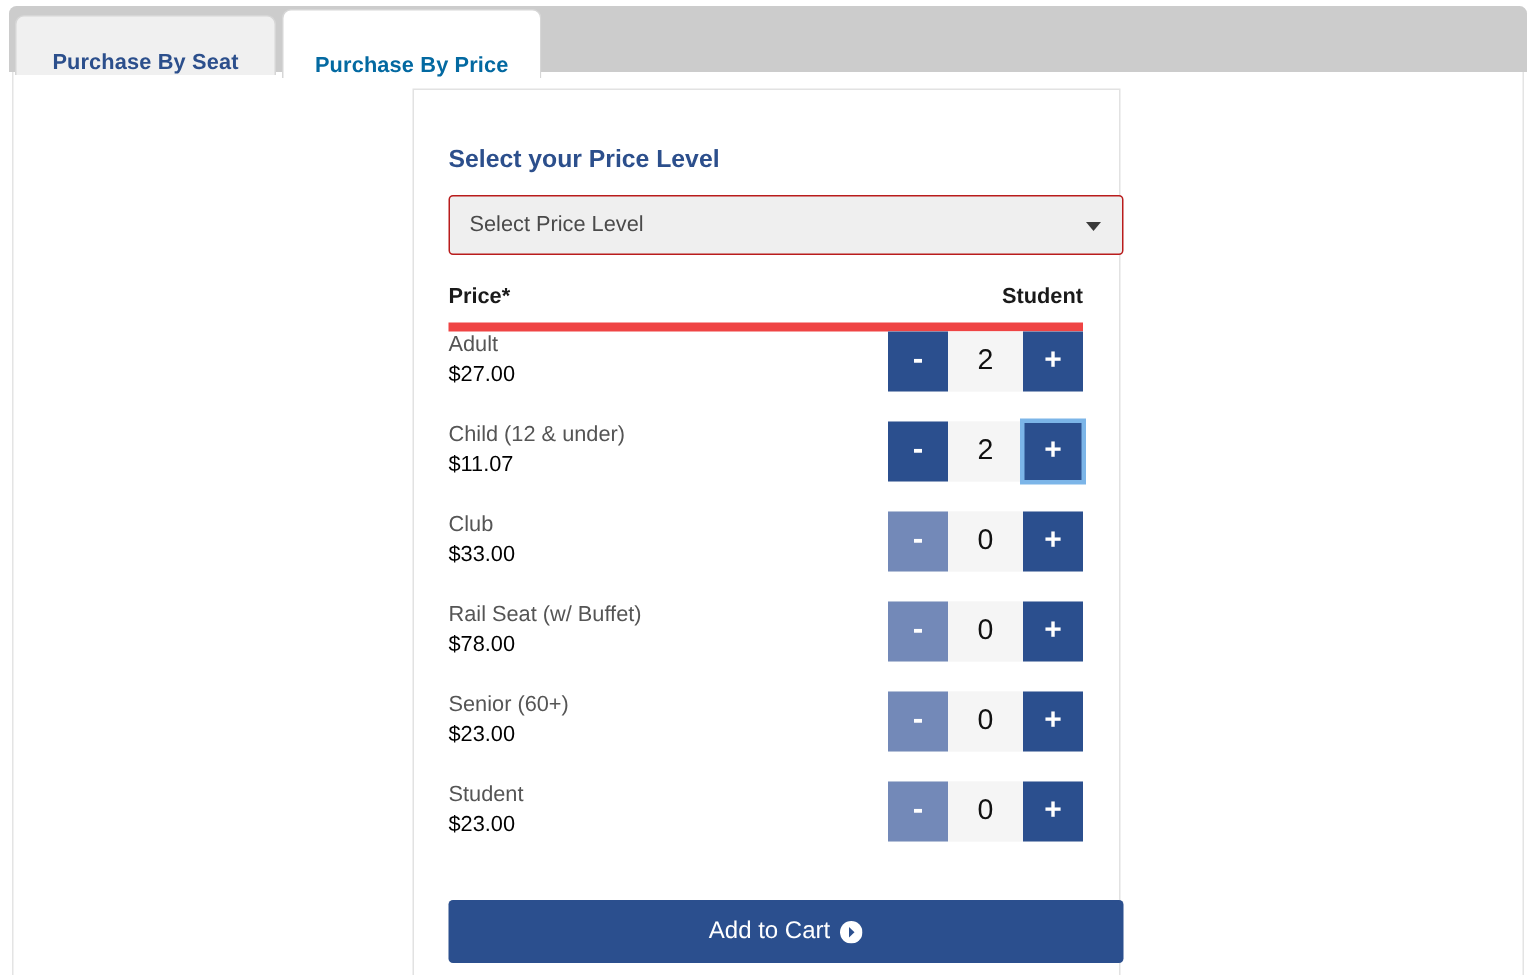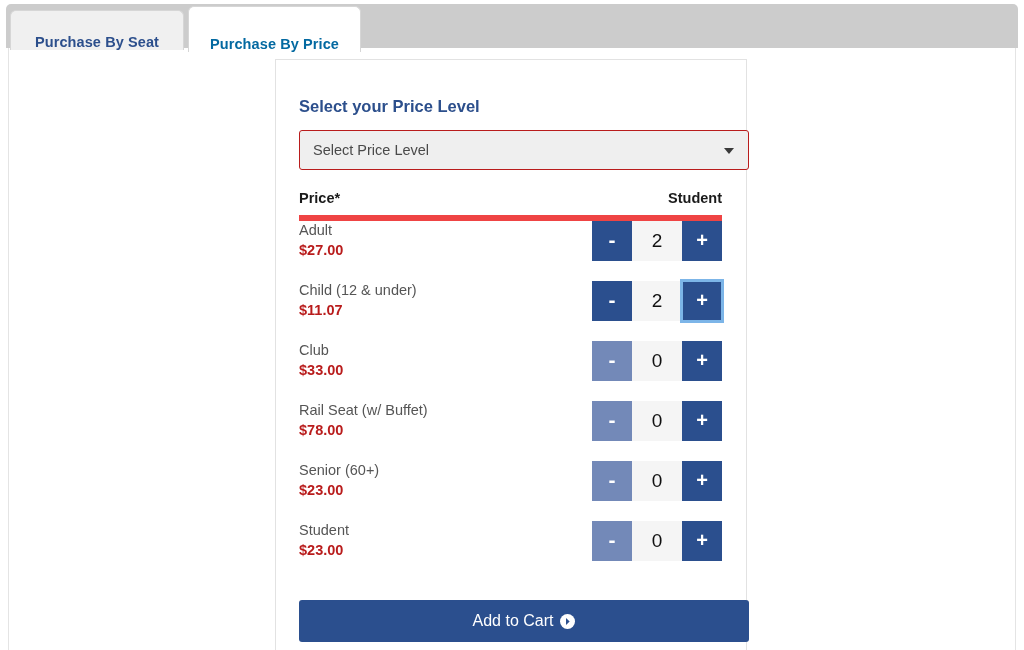--- a/index.html
+++ b/index.html
@@ -152,22 +152,22 @@
     height: 60px;
   }
 
   .row-label { line-height: 1.35; }
   .row-name {
     font-size: 14.5px;
     color: #555555;
   }
   .row-price {
     font-size: 14.5px;
-    font-weight: bold;
-    color: #b91c1c;
+    font-weight: normal;
+    color: #000000;
   }
 
   
   .stepper {
     display: flex;
     align-items: stretch;
     height: 40px;
     background: #f5f5f5;
   }
 

